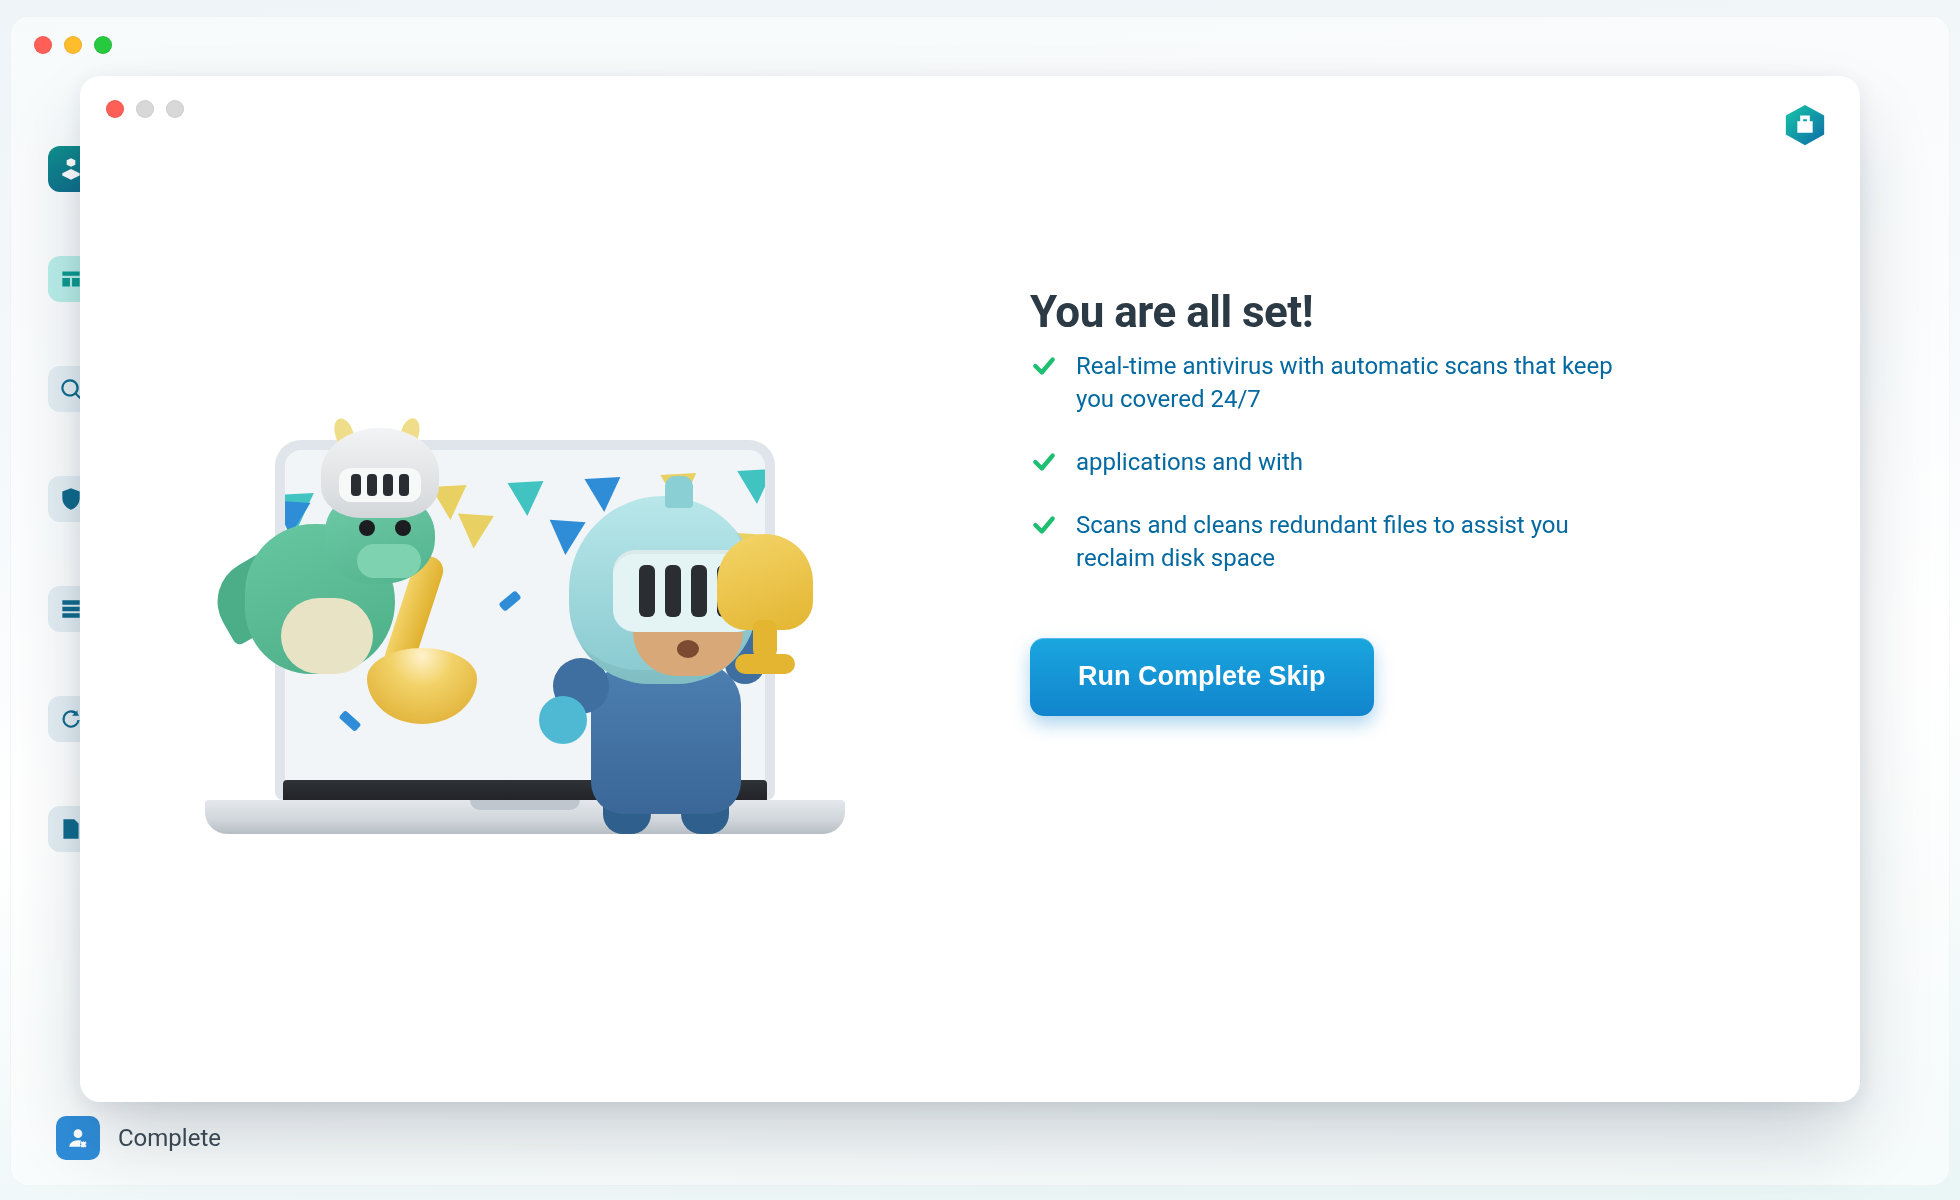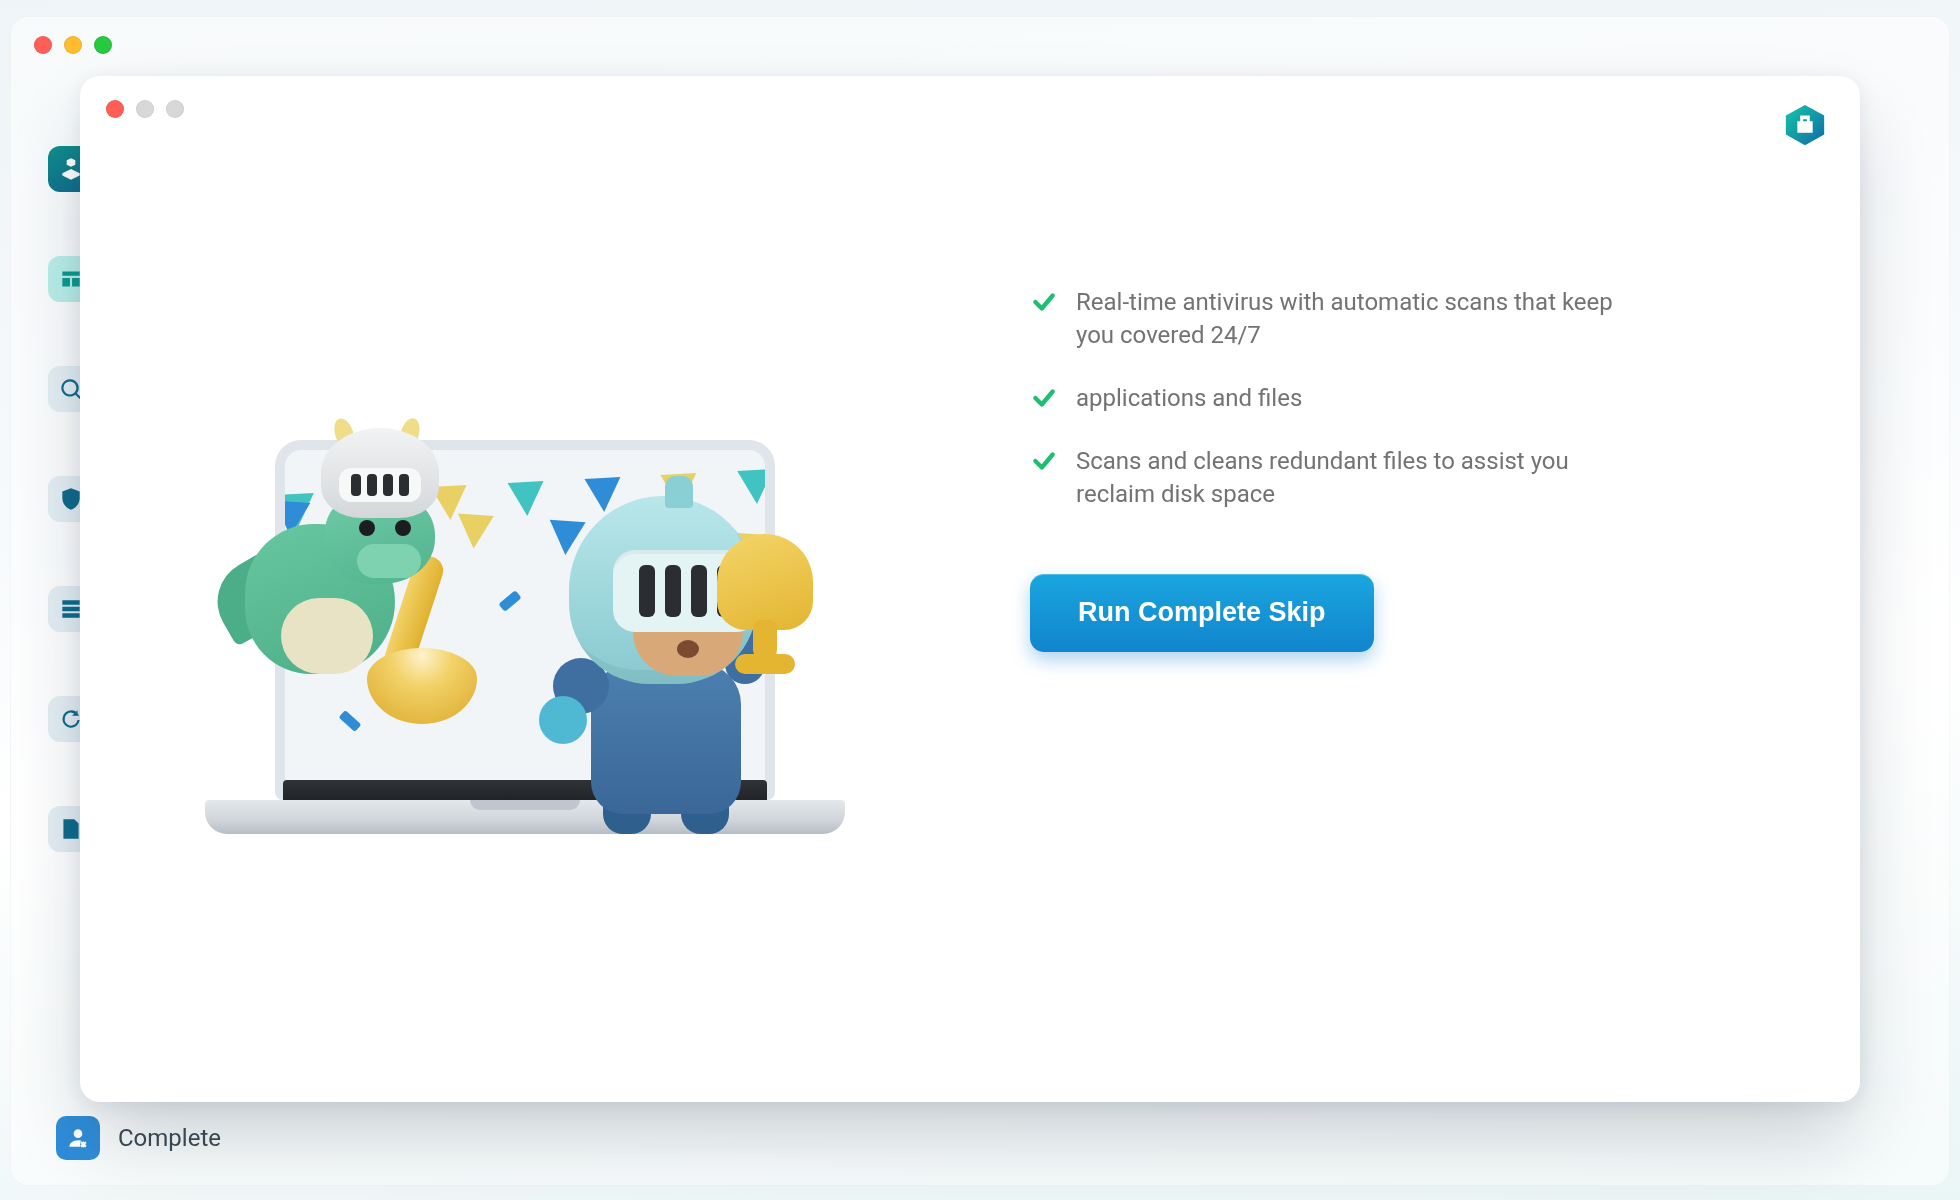--- a/index.html
+++ b/index.html
@@ -327,21 +327,21 @@
 .feature{
   display:flex; align-items:flex-start; gap:18px;
   max-width:620px;
 }
 .feature .chk{
   flex:0 0 28px; height:28px; margin-top:2px;
   display:flex;align-items:center;justify-content:center;
 }
 .feature .chk svg{ width:26px;height:26px; }
 .feature .txt{
-  font-size:24px; line-height:1.38; color:#737373;
+  font-size:24px; line-height:1.38; color:#0369a1;
 }
 .cta{
   display:inline-flex; align-items:center; justify-content:center;
   padding:0 48px; height:78px;
   font-size:27px; font-weight:700; color:#fff;
   background:linear-gradient(180deg,#1aa6de 0%,#1184cd 100%);
   border:none; border-radius:14px;
   box-shadow: 0 8px 18px rgba(17,132,205,0.35), inset 0 1px 0 rgba(255,255,255,0.25);
   cursor:pointer;
 }
@@ -519,37 +519,38 @@
         <div class="trophy">
           <div class="bowl"></div>
             <div class="stem"></div>
             <div class="foot"></div>
         </div>
       </div>
     </div>
   </div>
 
   <div class="modal-right">
+    <h1 class="title">You are all set!</h1>
 
     <div class="features">
       <div class="feature">
         <span class="chk">
           <svg viewBox="0 0 24 24">
               <path fill="none" stroke="#1fbf73" stroke-width="4" stroke-linecap="round" stroke-linejoin="round" d="M4 12l6 6L20 6"></path>
             </svg>
         </span>
         <span class="txt">Real-time antivirus with automatic scans that keep you covered 24/7</span>
       </div>
       <div class="feature">
         <span class="chk">
           <svg viewBox="0 0 24 24">
               <path fill="none" stroke="#1fbf73" stroke-width="4" stroke-linecap="round" stroke-linejoin="round" d="M4 12l6 6L20 6"></path>
             </svg>
         </span>
-        <span class="txt">applications and files</span>
+        <span class="txt">applications and with</span>
       </div>
       <div class="feature">
         <span class="chk">
           <svg viewBox="0 0 24 24">
               <path fill="none" stroke="#1fbf73" stroke-width="4" stroke-linecap="round" stroke-linejoin="round" d="M4 12l6 6L20 6"></path>
             </svg>
         </span>
         <span class="txt">Scans and cleans redundant files to assist you reclaim disk space</span>
       </div>
     </div>

